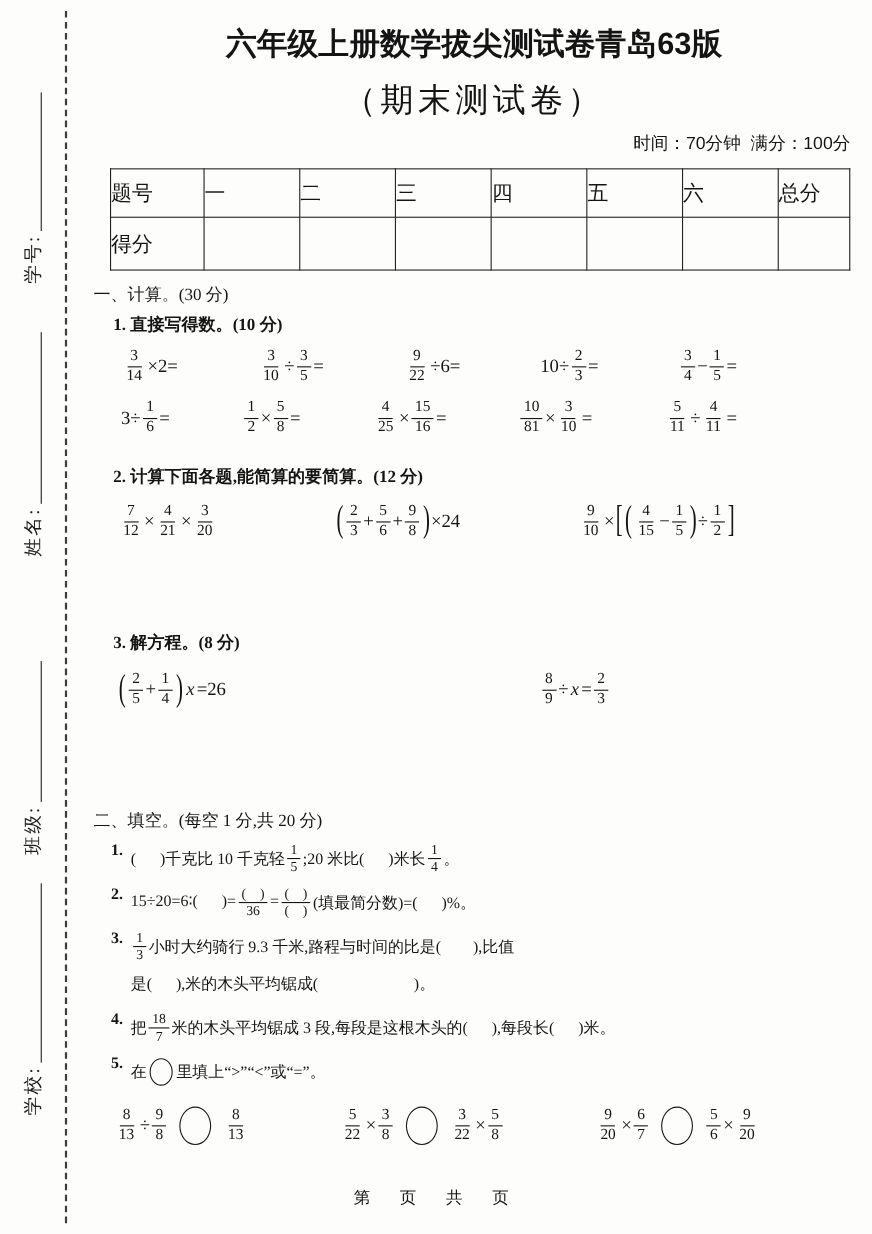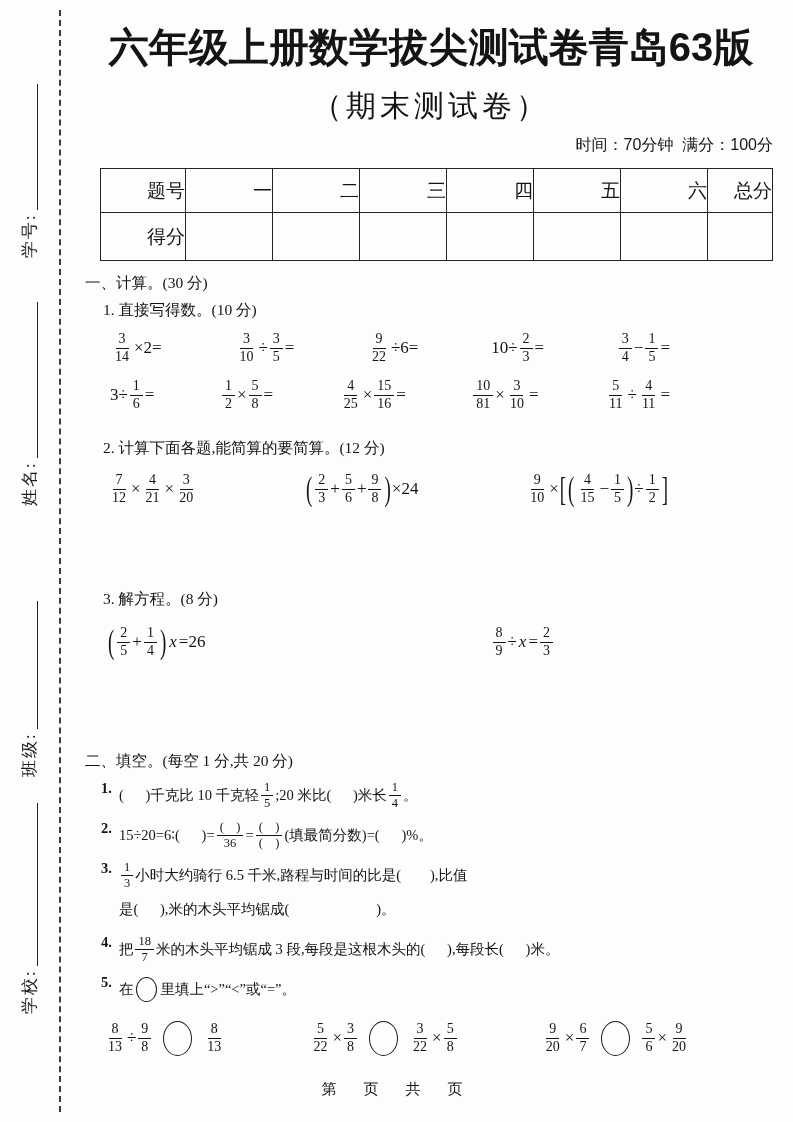--- a/index.html
+++ b/index.html
@@ -22,39 +22,39 @@
   .side-line{flex:1;border-bottom:1.6px solid #222;margin:0 2px 4px 3px}
   .sg0{left:16px;top:258px;width:176px}
   .sg1{left:16px;top:506px;width:206px}
   .sg2{left:16px;top:777px;width:178px}
   .sg3{left:16px;top:1014px;width:213px}
   
   .main{position:absolute;left:85px;top:0;width:692px}
   .title{
     margin:22px 0 0;text-align:center;
     font-family:"Liberation Sans", sans-serif;font-weight:700;
-    font-size:40px;line-height:1.25;letter-spacing:0;
+    font-size:28px;line-height:1.25;letter-spacing:0;
   }
   .subtitle{
     margin:14px 0 0;text-align:center;
     font-family:"Liberation Sans", sans-serif;font-weight:400;
     font-size:30px;letter-spacing:4px;
   }
   .meta{
     margin-top:8px;text-align:right;padding-right:4px;
     font-family:"Liberation Sans", sans-serif;font-size:16px;white-space:pre;
   }
   
   .score-table{border-collapse:collapse;table-layout:fixed;width:672px;margin:12px 0 0 15px}
-  .score-table td{border:1.6px solid #232323;text-align:right;font-size:19px;padding:0}
+  .score-table td{border:1.6px solid #232323;text-align:left;font-size:19px;padding:0}
   .score-table tr.hdr td{height:43px}
   .score-table tr.scr td{height:47px}
   
   .sec-heading{font-size:15.5px;margin:12px 0 0 0}
-  .sub-heading{font-size:15.5px;font-weight:400;margin:6px 0 0 18px}
+  .sub-heading{font-size:15.5px;font-weight:700;margin:6px 0 0 18px}
   .sub-heading.mt{margin-top:23px}
   
   .expr{display:inline-flex;align-items:center}
   .expr .tx{font-size:17px;white-space:pre}
   .fr{display:inline-flex;flex-direction:column;align-items:center;line-height:1.15;margin:0 2px}
   .fr span{white-space:pre}
   .fr .n{padding:0 3px;border-bottom:1.3px solid #141414}
   .fr .d{padding:0 3px}
   .expr .fr{font-size:14px}
   .bg{display:inline-block;transform:scaleY(1.8);font-size:19px;margin:0 1px;font-weight:400}
@@ -395,21 +395,21 @@
   </div>
 
   <div class="fill-item">
     <span class="num">3.</span>
     <div class="fill-body">
       <div class="fill-line expr">
           <span class="fr">
             <span class="n">1</span>
             <span class="d">3</span>
           </span>
-          <span class="tx">小时大约骑行 6.5 千米,路程与时间的比是(        ),比值</span>
+          <span class="tx">小时大约骑行 9.3 千米,路程与时间的比是(        ),比值</span>
         </div>
       <div class="fill-line expr">
           <span class="tx">是(      ),米的木头平均锯成(                        )。</span>
         </div>
     </div>
   </div>
 
   <div class="fill-item">
     <span class="num">4.</span>
     <div class="fill-body">

